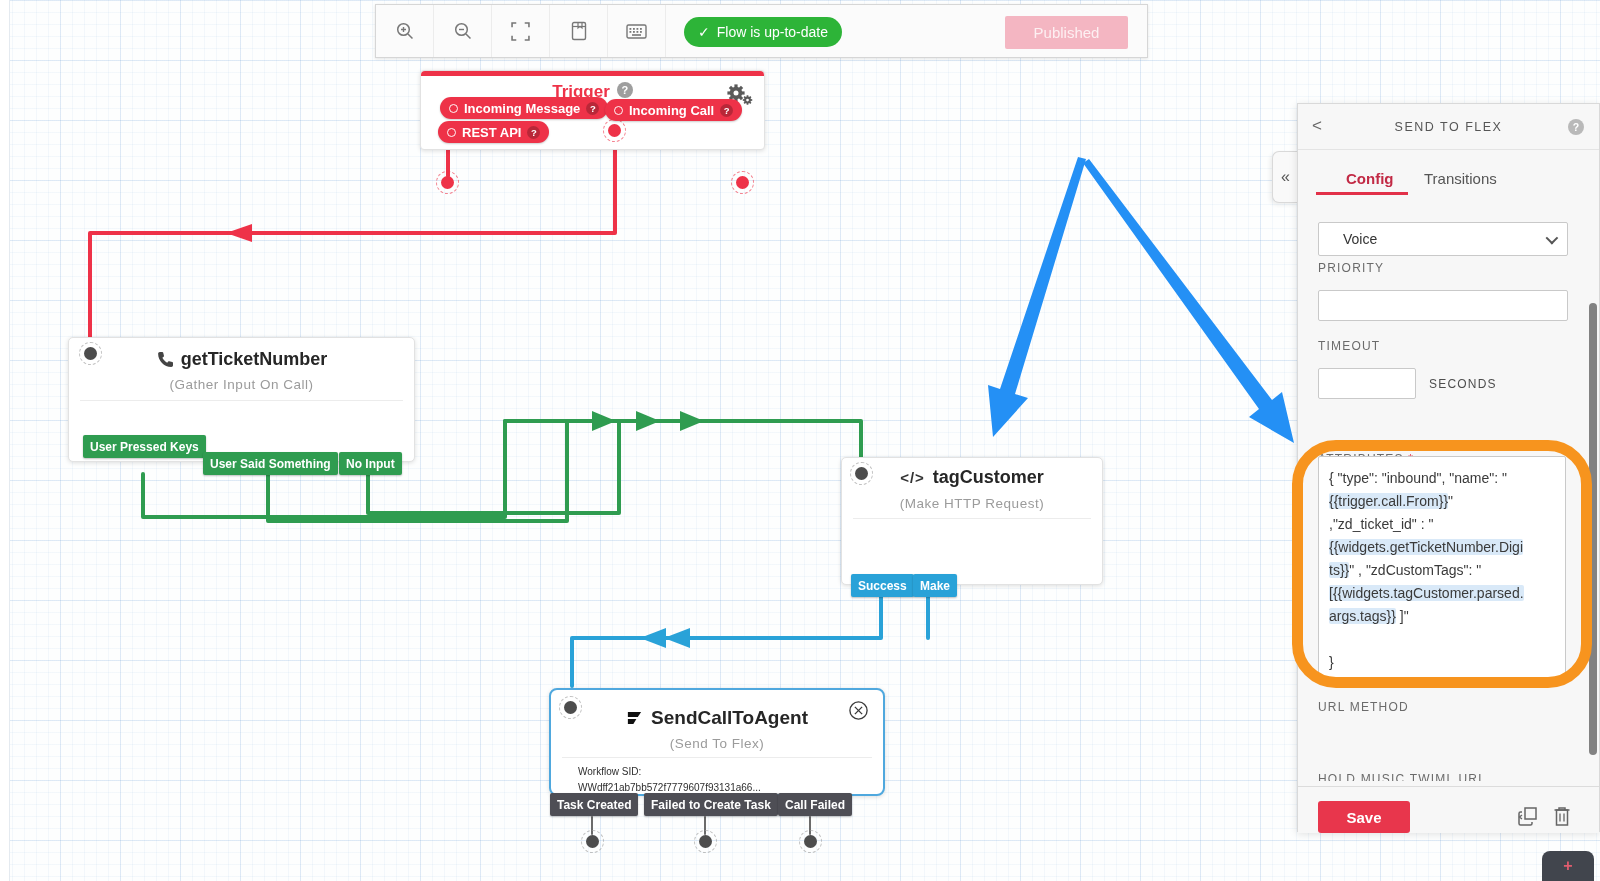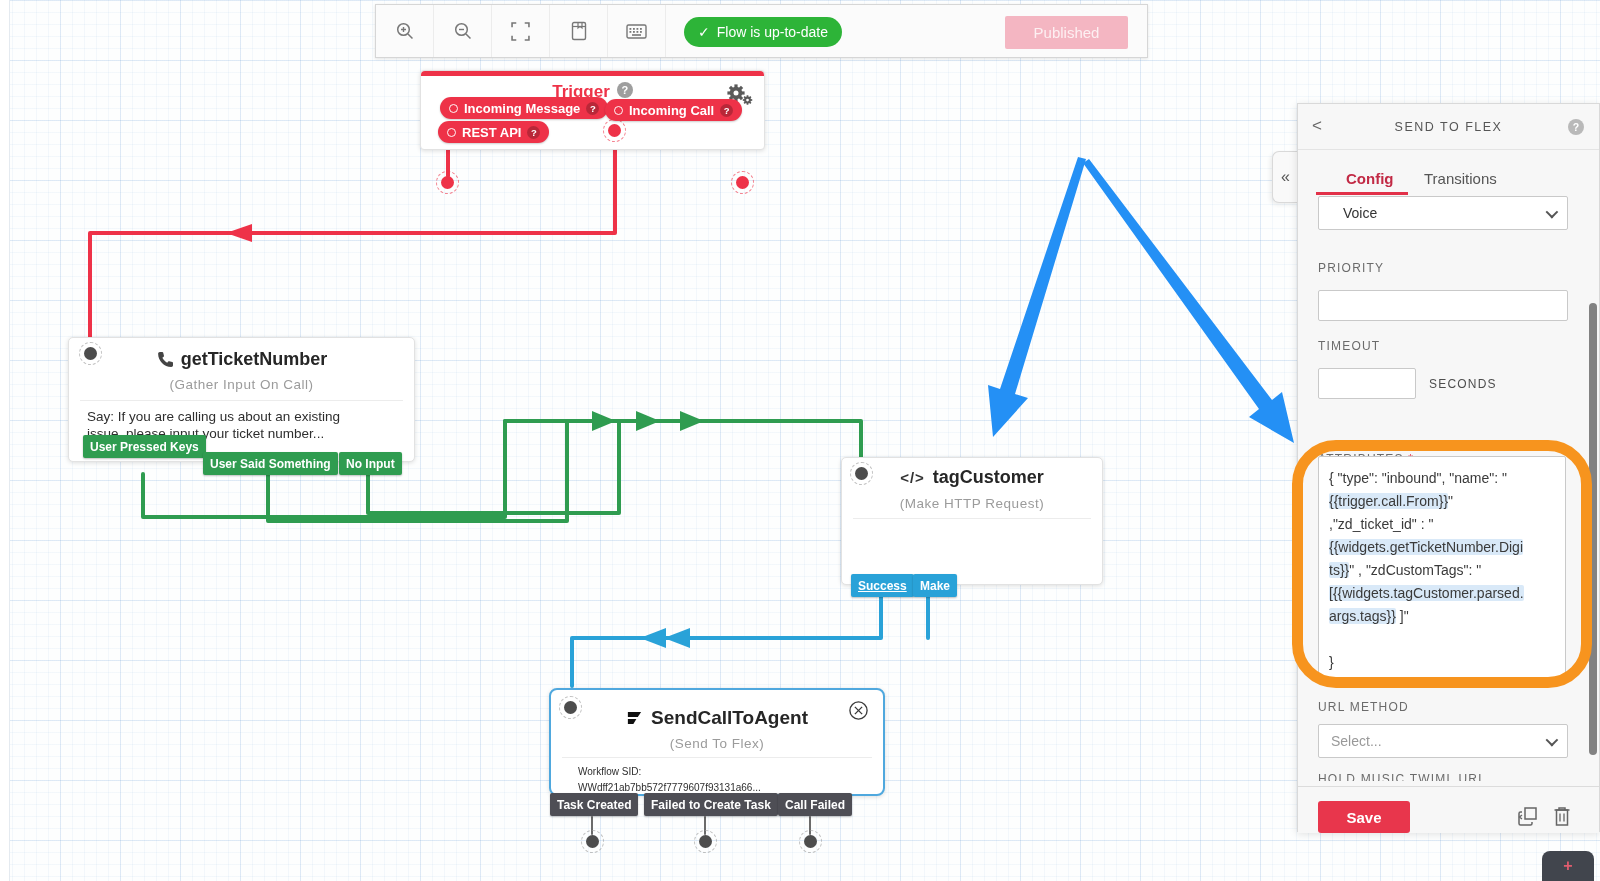--- a/index.html
+++ b/index.html
@@ -221,45 +221,41 @@
 
 <div id="gtn-card" class="card">
   <div class="w-title">
     <svg class="ico" width="17" height="17" viewBox="0 0 16 16">
       <path fill="#444" d="M3.6 1C2.7 1 2 1.7 2 2.6 2 9.4 7.6 15 14.4 15c.9 0 1.6-.7 1.6-1.6v-2.2c0-.4-.3-.8-.7-.9l-2.9-.7c-.3-.1-.7 0-.9.3l-1 1.2C8.6 9.9 7 8.3 6 6.4l1.2-1c.3-.2.4-.6.3-.9L6.8 1.7C6.7 1.3 6.3 1 5.9 1H3.6z"></path>
     </svg>
     <span>getTicketNumber</span>
   </div>
   <div class="w-sub">(Gather Input On Call)</div>
   <div class="w-div"></div>
-  <div class="w-body">
-    <div>Say: If you are calling us about an existing</div>
-    <div>issue, please input your ticket number...</div>
-  </div>
 </div>
 <div class="pill pill-sq pill-green abs" style="left:83px; top:435px;">
   <span>User Pressed Keys</span>
 </div>
 <div class="pill pill-sq pill-green abs" style="left:203px; top:452px;">
   <span>User Said Something</span>
 </div>
 <div class="pill pill-sq pill-green abs" style="left:339px; top:452px;">
   <span>No Input</span>
 </div>
 <div class="port port-dark" style="left:84px; top:347px;"></div>
 
 <div id="tag-card" class="card">
   <div class="w-title">
     <span class="code-glyph">&lt;/&gt;</span>
     <span>tagCustomer</span>
   </div>
   <div class="w-sub">(Make HTTP Request)</div>
   <div class="w-div"></div>
 </div>
-<div class="pill pill-sq pill-blue abs" style="left:851px; top:574px;text-decoration:underline;">
+<div class="pill pill-sq pill-blue abs" style="left:851px; top:574px;">
   <span>Success</span>
 </div>
 <div class="pill pill-sq pill-blue abs" style="left:913px; top:574px;">
   <span>Make</span>
 </div>
 <div class="port port-dark" style="left:855px; top:467px;"></div>
 
 <div id="scta-card" class="card">
   <div class="w-title">
     <svg class="ico" width="17" height="17" viewBox="0 0 18 18">
@@ -350,21 +346,21 @@
 <div id="sidebar" class="abs">
   <div id="sb-header">
     <span id="sb-back">&lt;</span>
     <div id="sb-title">SEND TO FLEX</div>
     <span id="sb-help">?</span>
   </div>
   <span class="sb-tab" id="tab-config">Config</span>
   <span class="sb-tab" id="tab-transitions">Transitions</span>
   <div id="tab-underline"></div>
 
-  <div class="sb-select" style="top:92px;padding-left:24px;">
+  <div class="sb-select" style="top:118px;padding-left:24px;">
     <span>Voice</span>
     <span class="chev"></span>
   </div>
 
   <div class="sb-label" style="top:157px;">PRIORITY</div>
   <input class="sb-input" style="top: 186px; width: 250px;" value="">
 
   <div class="sb-label" style="top:235px;">TIMEOUT</div>
   <input class="sb-input" style="top: 264px; width: 98px;" value="">
   <div class="sb-label" style="left:131px; top:273px; font-size:12px; color:#4d4d4d;">SECONDS</div>
@@ -377,24 +373,20 @@
 </span><span class="hl">{{trigger.call.From}}</span><span>"
 ,"zd_ticket_id" : "
 </span><span class="hl">{{widgets.getTicketNumber.Digi
 ts}}</span><span>" , "zdCustomTags": "
 </span><span class="hl">[{{widgets.tagCustomer.parsed.
 args.tags}}</span><span> ]"
 
 }</span></div>
 
   <div class="sb-label" style="top:596px;">URL METHOD</div>
-  <div class="sb-select" style="top:620px; color:#999;">
-    <span>Select...</span>
-    <span class="chev"></span>
-  </div>
 
   <div id="hold-music-clip">
     <span class="sb-label" style="position:static;">HOLD MUSIC TWIML URL</span>
   </div>
 
   <div id="sb-footer">
     <button id="save-btn">Save</button>
     <span class="sb-foot-icon" id="copy-icon">
       <svg class="ico" width="22" height="22" viewBox="0 0 22 22">
         <rect x="8" y="3" width="11" height="11" fill="none" stroke="#666" stroke-width="1.5"></rect>

